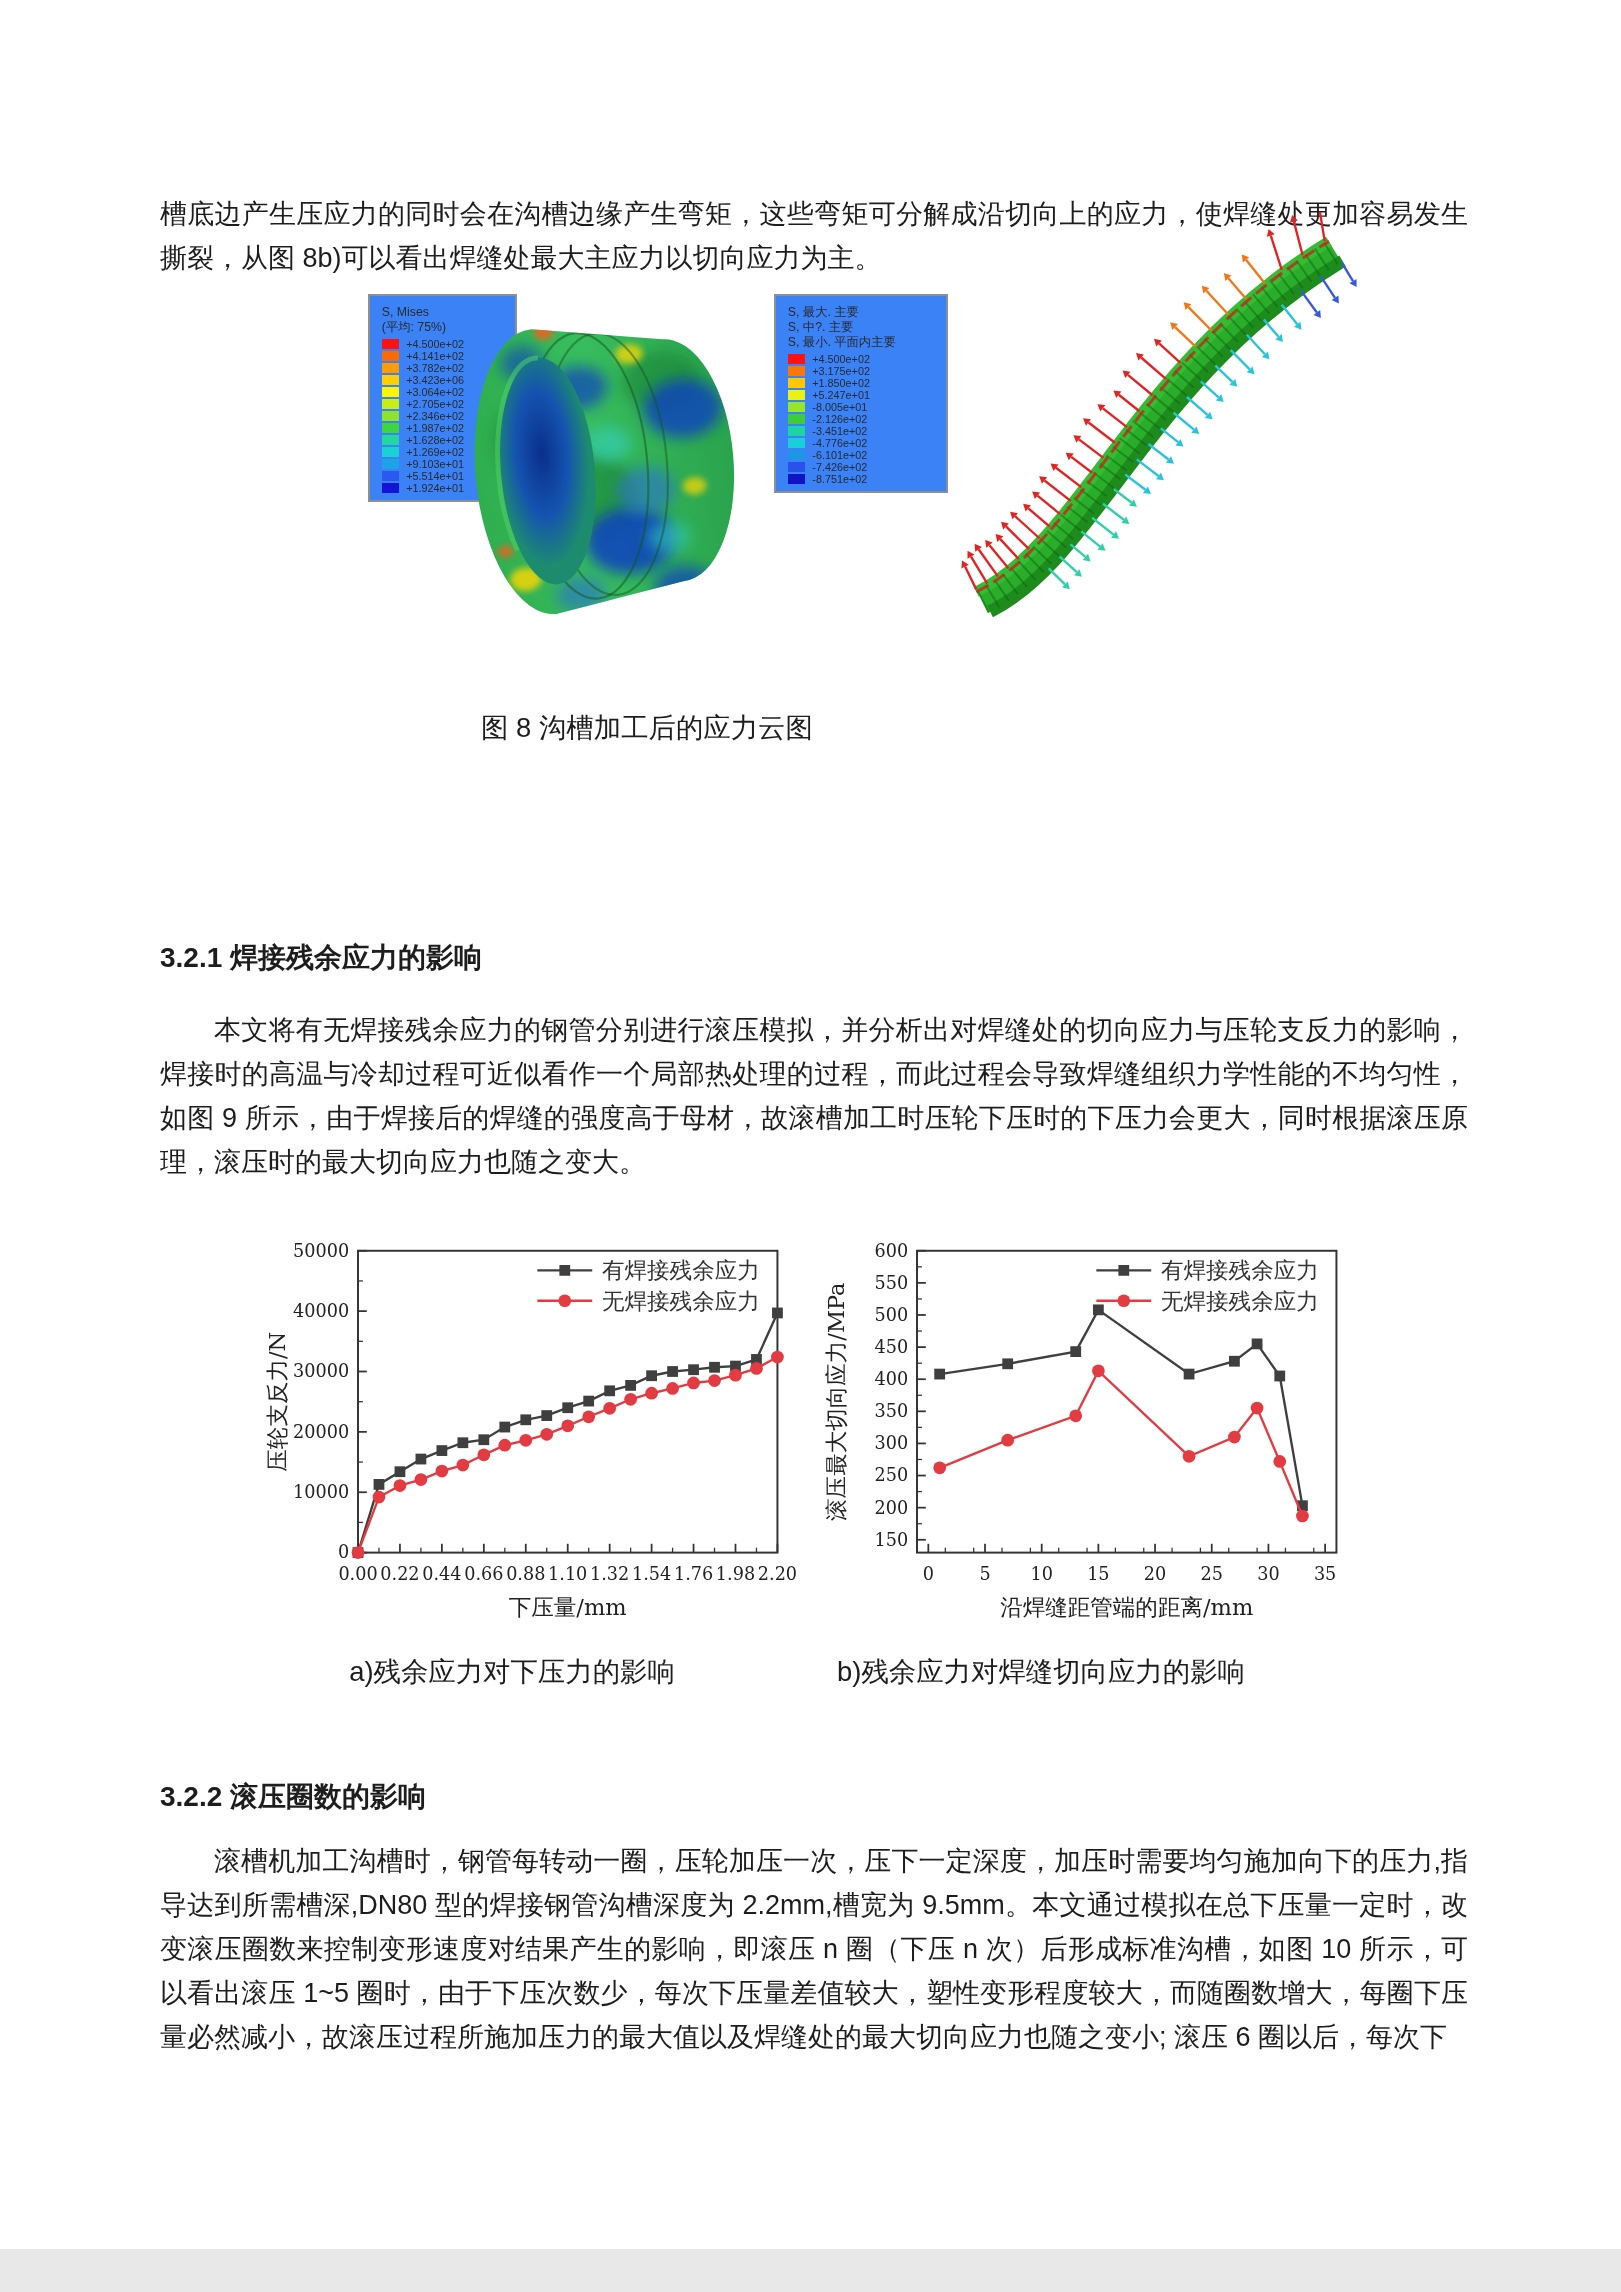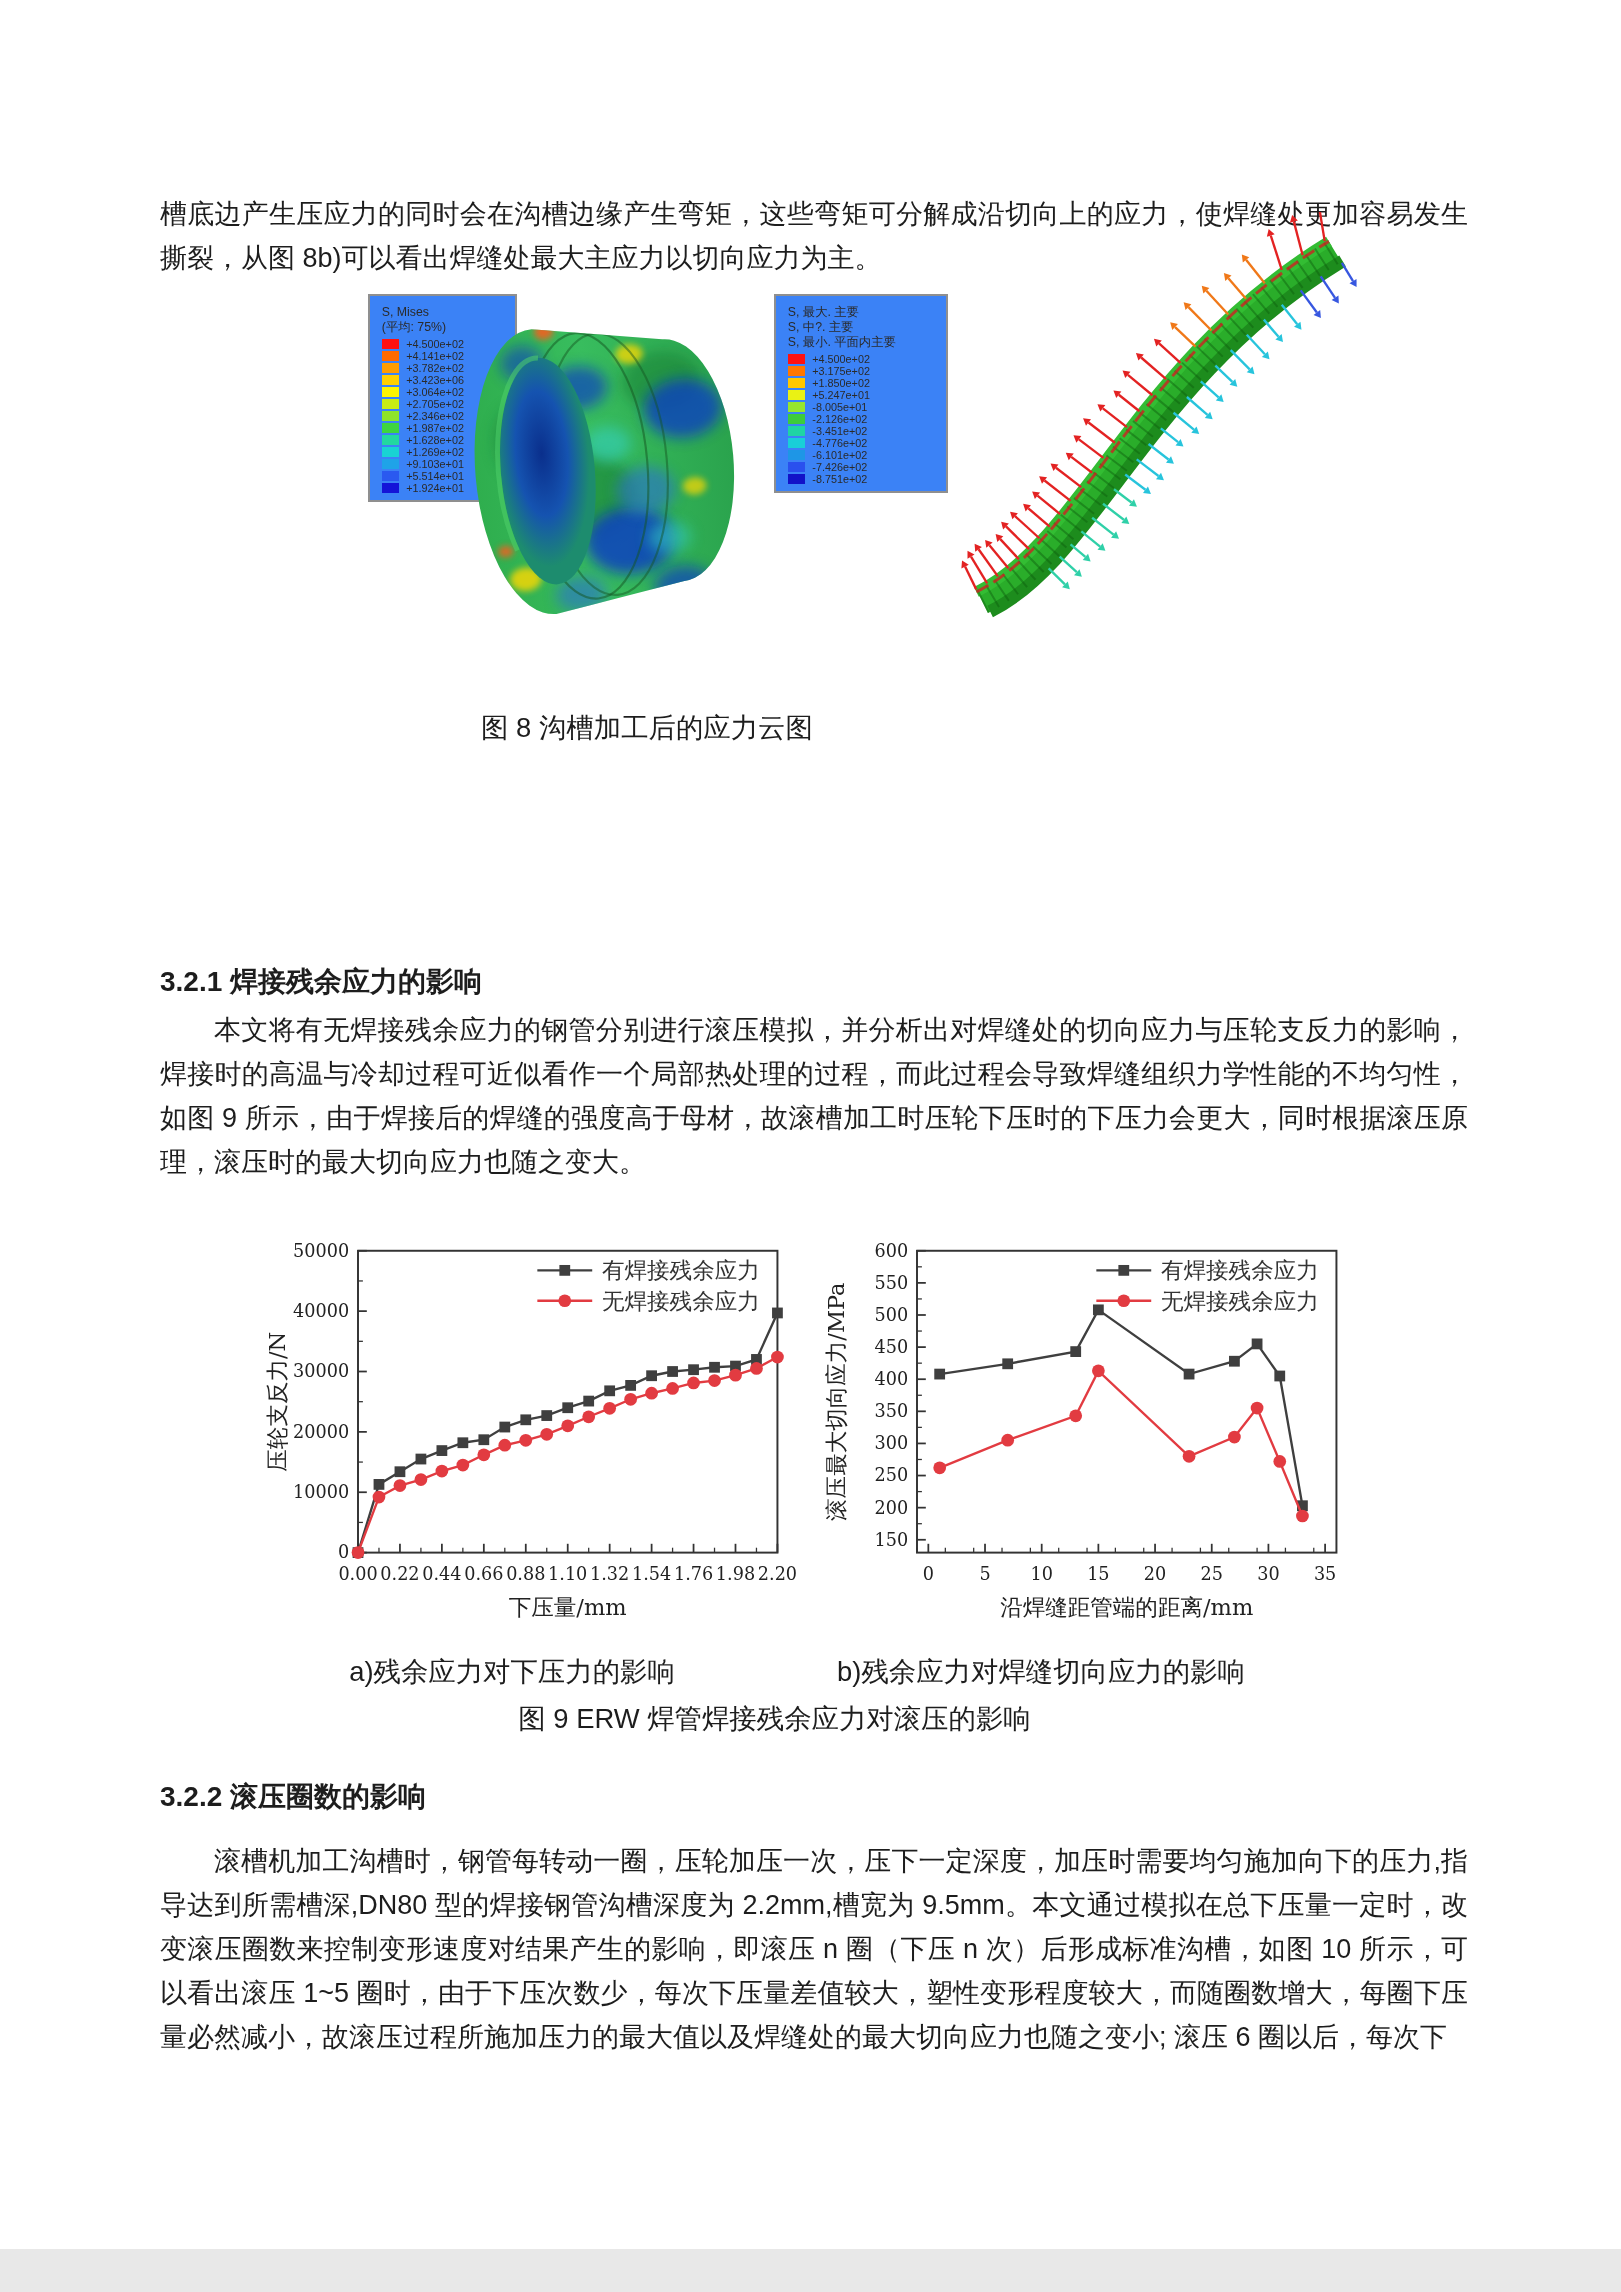--- a/index.html
+++ b/index.html
@@ -26,21 +26,21 @@
   .subcaps{position:absolute;left:162px;width:1308px;height:43px;}
   .f8caps{top:635px;}
   .f9caps{top:1654px;}
   .cap{position:absolute;transform:translateX(-50%);font-size:27.4px;white-space:nowrap;}
   .capA8{left:387px;}.capB8{left:912px;}
   .capA9{left:350px;}.capB9{left:879px;}
   .figcap{position:absolute;font-size:27.4px;text-align:center;white-space:nowrap;}
   .cap8{left:162px;top:710px;width:970px;}
   .cap9{left:162px;top:1701px;width:1225px;}
   .h32{position:absolute;left:160px;top:819px;font-size:33px;margin:0;font-weight:bold;}
-  .h321{position:absolute;left:160px;top:963px;font-size:28px;margin:0;font-weight:bold;}
+  .h321{position:absolute;left:160px;top:939px;font-size:28px;margin:0;font-weight:bold;}
   .h322{position:absolute;left:160px;top:1778px;font-size:28px;margin:0;font-weight:bold;}
   .charts{position:absolute;left:260px;top:1237px;display:flex;gap:19.6px;}
 </style>
 </head>
 <body>
 
 <div class="page">
 
   <p class="para p1">槽底边产生压应力的同时会在沟槽边缘产生弯矩，这些弯矩可分解成沿切向上的应力，使焊缝处更加容易发生撕裂，从图 8b)可以看出焊缝处最大主应力以切向应力为主。</p>
 
@@ -520,20 +520,19 @@
         <line x1="283" y1="65" x2="339" y2="65" stroke="#e23b41" stroke-width="2.4"></line>
         <circle cx="311" cy="65" r="6.5" fill="#e23b41"></circle>
         <text x="349" y="73" font-size="23" fill="#333" font-family="&quot;Liberation Sans&quot;,sans-serif">无焊接残余应力</text>
       </svg>
   </div>
 
   <div class="subcaps f9caps">
     <span class="cap capA9">a)残余应力对下压力的影响</span>
     <span class="cap capB9">b)残余应力对焊缝切向应力的影响</span>
   </div>
-  <div class="figcap cap9">图 9 ERW 焊管焊接残余应力对滚压的影响</div>
 
   <h3 class="h322">3.2.2  滚压圈数的影响</h3>
 
   <p class="para indent p3">滚槽机加工沟槽时，钢管每转动一圈，压轮加压一次，压下一定深度，加压时需要均匀施加向下的压力,指导达到所需槽深,DN80 型的焊接钢管沟槽深度为 2.2mm,槽宽为 9.5mm。本文通过模拟在总下压量一定时，改变滚压圈数来控制变形速度对结果产生的影响，即滚压 n 圈（下压 n 次）后形成标准沟槽，如图 10 所示，可以看出滚压 1~5 圈时，由于下压次数少，每次下压量差值较大，塑性变形程度较大，而随圈数增大，每圈下压量必然减小，故滚压过程所施加压力的最大值以及焊缝处的最大切向应力也随之变小; 滚压 6 圈以后，每次下</p>
 
 </div>
 
 
 </body></html>

